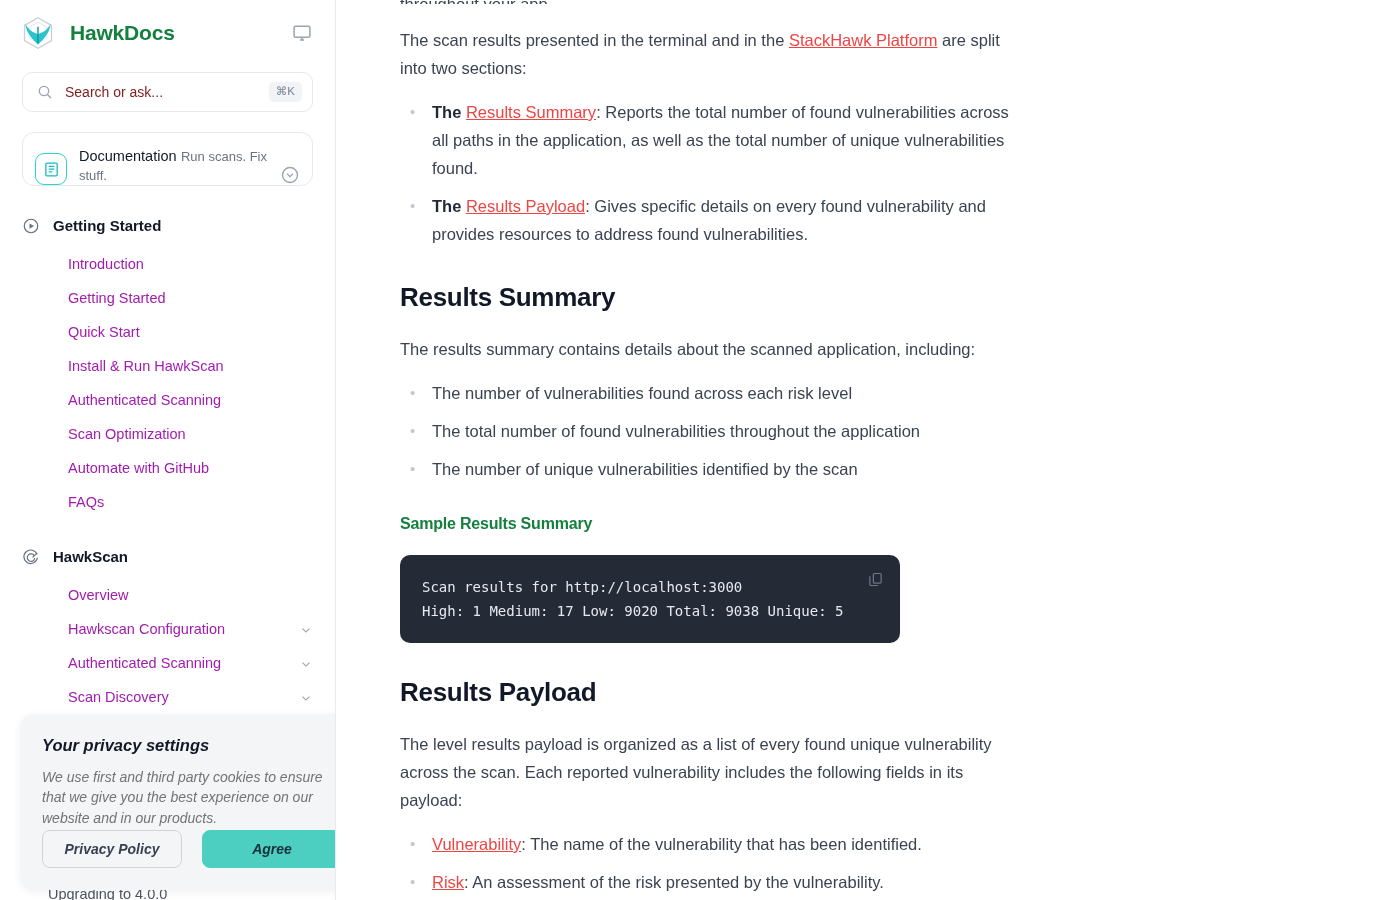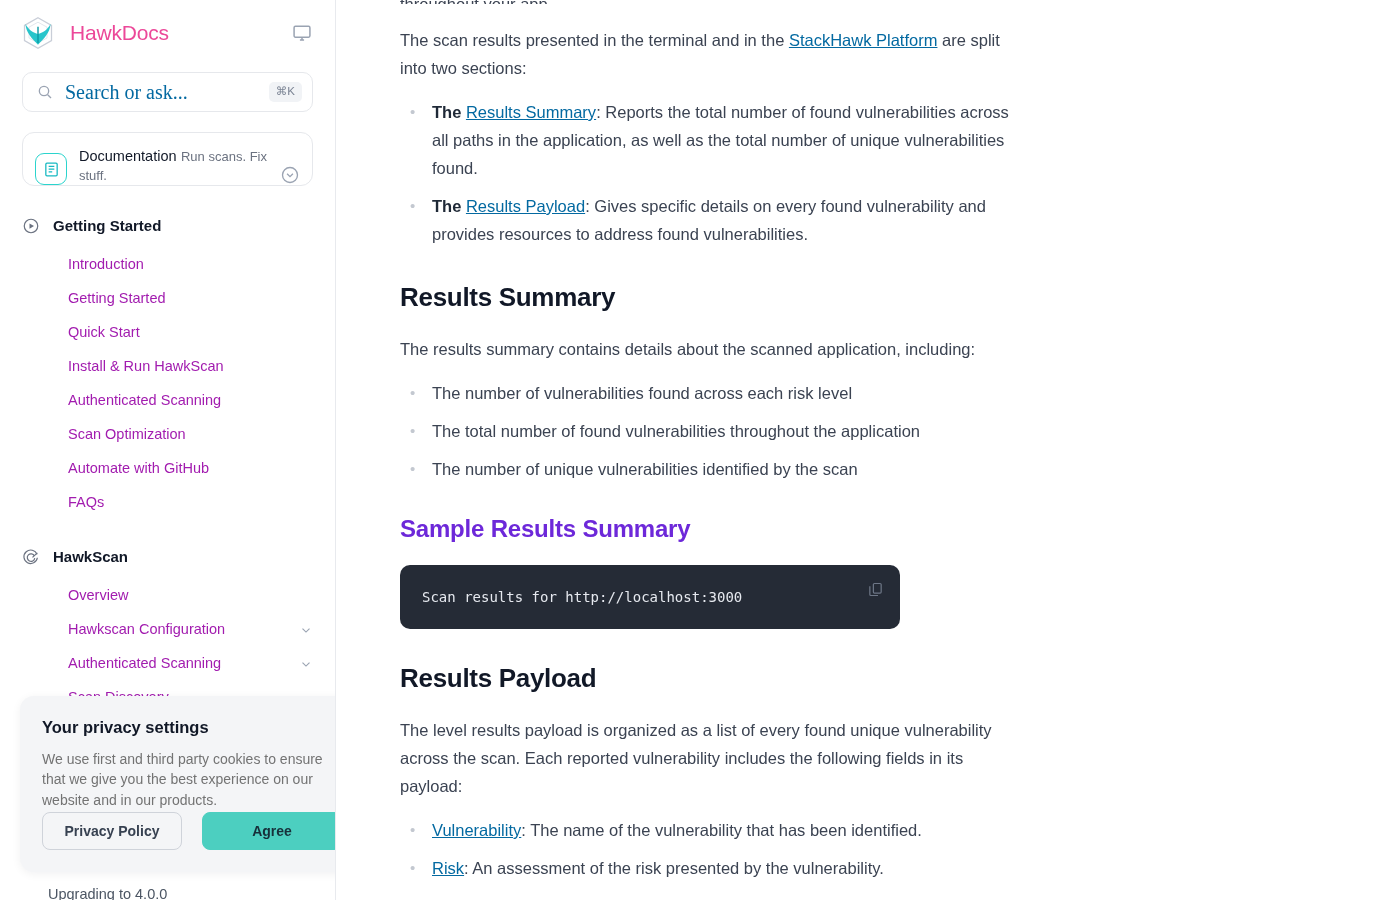--- a/index.html
+++ b/index.html
@@ -21,41 +21,41 @@
     overflow: hidden;
     flex: 0 0 336px;
   }
   .brand-row {
     display: flex; align-items: center; gap: 14px;
     padding: 14px 20px 10px 20px;
     height: 62px;
   }
   .logo-wrap { width: 36px; height: 36px; flex: 0 0 36px; }
   .brand-title {
-    font-size: 21px; font-weight: normal; color: #ec4899;
+    font-size: 21px; font-weight: bold; color: #15803d;
     letter-spacing: -0.2px; flex: 1;
   }
   .monitor-btn {
     width: 26px; height: 26px; display: flex; align-items: center; justify-content: center;
     color: #9aa3b2; cursor: pointer;
   }
 
   .search-box {
     margin: 10px 22px 0 22px;
     height: 40px;
     border: 1px solid #e6e8ec;
     border-radius: 10px;
     display: flex; align-items: center;
     padding: 0 10px 0 14px;
     background: #fff;
     cursor: text;
   }
   .search-icon { color: #9aa3b2; display: flex; align-items: center; flex: 0 0 auto; }
   .search-placeholder {
-    flex: 1; font-size: 20px; color: #0369a1; padding-left: 12px; font-family: Liberation Serif, serif;
+    flex: 1; font-size: 14px; color: #7f1d1d; padding-left: 12px;
   }
   .kbd {
     background: #f1f3f6; color: #7b8494; font-size: 11.5px;
     border-radius: 5px; padding: 4px 7px; line-height: 1;
   }
 
   .doc-card {
     margin: 20px 22px 0 22px;
     border: 1px solid #e6e8ec;
     border-radius: 12px;
@@ -90,27 +90,28 @@
     font-size: 14.5px; color: #a21caf;
     cursor: pointer;
   }
   .nav-item span.lbl { flex: 1; }
   .nav-item .chev { color: #9aa3b2; display: flex; align-items: center; }
   .nav-spacer { height: 16px; }
 
   
   .cookie {
     position: absolute;
-    left: 20px; bottom: 28px;
+    left: 20px; bottom: 10px;
     width: 344px;
     background: #f4f5f7;
     border-radius: 14px;
     padding: 22px 22px 22px 22px;
     box-shadow: 0 2px 10px rgba(16,24,40,0.06);
     z-index: 30;
+    font-style: italic;
   }
   .cookie-title { font-size: 16.5px; font-weight: bold; color: #111827; margin-bottom: 12px; }
   .cookie-body { font-size: 14px; line-height: 1.45; color: #737373; margin-bottom: 2px; }
   .cookie-actions { display: flex; gap: 20px; }
   .btn {
     flex: 1; height: 38px; border-radius: 8px;
     display: flex; align-items: center; justify-content: center;
     font-size: 14px; font-weight: bold; cursor: pointer;
   }
   .btn-secondary { border: 1px solid #cfd3da; background: transparent; color: #374151; }
@@ -136,38 +137,38 @@
     color: #3b4352;
   }
   .cut-line {
     font-size: 16.5px; line-height: 28px; color: #3b4352;
     margin-top: -10px; height: 14px; overflow: hidden;
   }
   .p {
     font-size: 16.5px; line-height: 28px; color: #3b4352;
     margin-top: 22px;
   }
-  .p a, .li a { color: #0369a1; text-decoration: underline; cursor: pointer; }
+  .p a, .li a { color: #ef4444; text-decoration: underline; cursor: pointer; }
   ul.list { list-style: none; margin-top: 16px; }
   ul.list li.li {
     position: relative;
     font-size: 16.5px; line-height: 28px; color: #3b4352;
     padding-left: 32px; margin-bottom: 10px;
   }
   ul.list li.li::before {
     content: "•"; position: absolute; left: 10px; top: 0;
     color: #c3c8d0; font-size: 15px;
   }
   .li b { color: #1f2937; font-weight: bold; }
   h2.h {
     font-size: 26px; font-weight: bold; color: #111827;
     margin-top: 34px; letter-spacing: -0.3px;
   }
   h3.h3 {
-    font-size: 24px; font-weight: bold; color: #6d28d9;
+    font-size: 16px; font-weight: bold; color: #15803d;
     margin-top: 32px; letter-spacing: -0.2px;
   }
   .code-block {
     margin-top: 22px;
     background: #252b36;
     border-radius: 10px;
     padding: 20px 22px;
     position: relative;
     width: 500px;
   }
@@ -363,20 +364,21 @@
       <ul class="list">
         <li class="li">The number of vulnerabilities found across each risk level</li>
         <li class="li">The total number of found vulnerabilities throughout the application</li>
         <li class="li">The number of unique vulnerabilities identified by the scan</li>
       </ul>
 
       <h3 class="h3">Sample Results Summary</h3>
 
       <div class="code-block">
         <div class="code-line">Scan results for http://localhost:3000</div>
+        <div class="code-line">High: 1 Medium: 17 Low: 9020 Total: 9038 Unique: 5</div>
         <span class="copy-btn">
           <svg width="17" height="17" viewBox="0 0 24 24" fill="none" stroke="currentColor" stroke-width="1.7">
             <rect x="9" y="3.5" width="11" height="13.5" rx="1.6"></rect>
             <path d="M15.5 20.5H5.5a1.5 1.5 0 0 1-1.5-1.5V7.5"></path>
           </svg>
         </span>
       </div>
 
       <h2 class="h">Results Payload</h2>
       <p class="p">The level results payload is organized as a list of every found unique vulnerability across the scan. Each reported vulnerability includes the following fields in its payload:</p>

